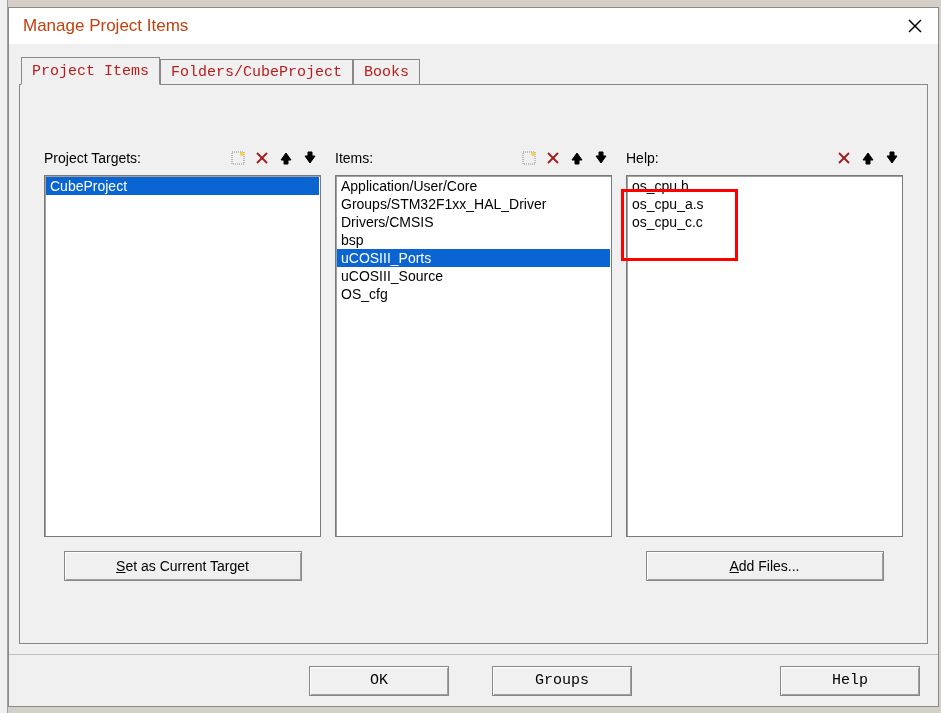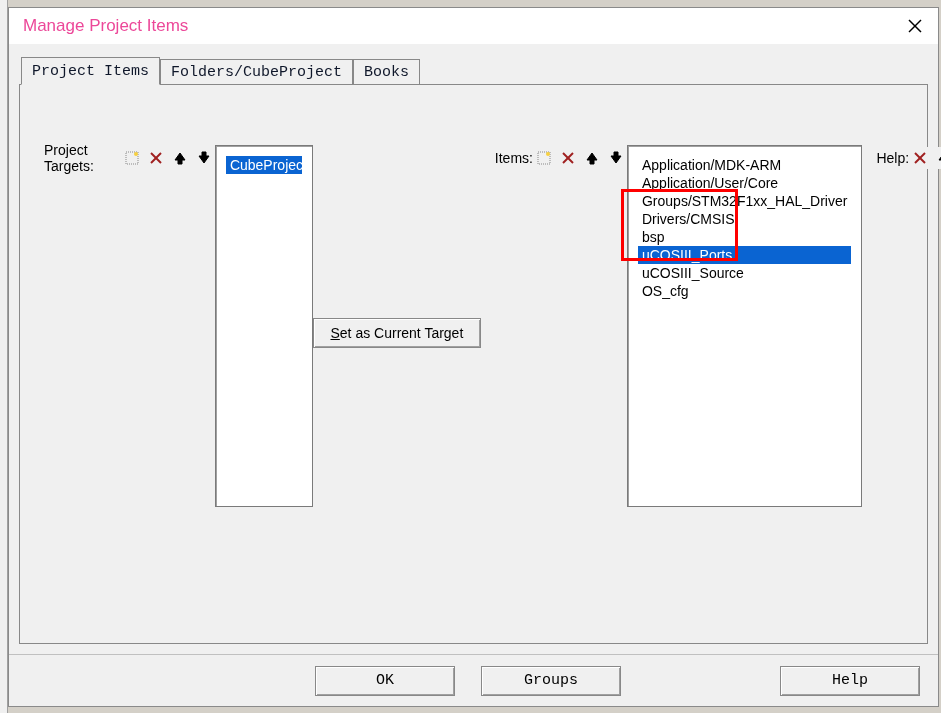--- a/index.html
+++ b/index.html
@@ -37,21 +37,21 @@
     display: flex;
     flex-direction: column;
   }
   .titlebar {
     height: 36px;
     display: flex;
     align-items: center;
     padding: 0 10px 0 14px;
     background: #ffffff;
     font-size: 17px;
-    color: #ec4899;
+    color: #c2410c;
   }
   .titlebar .title { flex: 1; }
   .titlebar .close {
     width: 26px; height: 26px;
     display:flex; align-items:center; justify-content:center;
     color:#000;
     cursor:pointer;
   }
   .titlebar .close svg { width:14px; height:14px; }
   .dlg-body {
@@ -73,21 +73,21 @@
     font-family:"Courier New", monospace;
     font-size:15px;
     padding:4px 10px 4px 10px;
     border:1px solid #888;
     border-bottom:none;
     background:#f0f0f0;
     margin-right:0px;
     position:relative;
     top:1px;
     cursor:pointer;
-    color:#0f172a;
+    color:#b91c1c;
     letter-spacing:0px;
   }
   .tab.active {
     background:#f0f0f0;
     border-bottom:1px solid #f0f0f0;
     z-index:3;
     top:1px;
     padding-top:5px;
   }
   .tab-panel {
@@ -97,21 +97,21 @@
     padding: 60px 24px 20px 24px;
     position:relative;
   }
   .columns {
     display:flex;
     gap:14px;
   }
   .col {
     flex:1;
     display:flex;
-    flex-direction:row;
+    flex-direction:column;
   }
   .col-header {
     display:flex;
     align-items:center;
     height:26px;
     margin-bottom:4px;
   }
   .col-label {
     flex:1;
     color:#000;
@@ -131,60 +131,60 @@
   .tbicon.flat { border:none; }
   .tbicon svg { width:14px; height:14px; }
   .listbox {
     height:362px;
     border:1px solid #7a7a7a;
     background:#ffffff;
     box-shadow: inset 1px 1px 0 #a0a0a0;
     overflow:auto;
     font-size:14px;
     color:#000;
-    padding:10px;
+    padding:1px;
   }
   .listbox .item {
     padding:1px 4px;
     white-space:nowrap;
     cursor:default;
   }
   .listbox .item.selected {
     background:#0a64d2;
     color:#fff;
   }
   .col-btn {
     margin-top:14px;
     height:30px;
     font-size:14px;
     border:1px solid #888;
     background:#f0f0f0;
     box-shadow: 1px 1px 0 #fff inset, -1px -1px 0 #a0a0a0 inset;
     cursor:pointer;
-    width: 186px;
+    width: 238px;
     align-self:center;
   }
   .underline { text-decoration: underline; }
   .red-annot {
     position:absolute;
     left:612px;
     top:181px;
     width:117px;
     height:72px;
     border:3px solid #ff0000;
     pointer-events:none;
   }
   .bottom-bar {
     height:52px;
     background:#f0f0f0;
     border-top:1px solid #c0c0c0;
     display:flex;
     align-items:center;
-    padding:0 18px 0 6px;
-    gap:26px;
+    padding:0 18px 0 0;
+    gap:43px;
     justify-content:flex-end;
   }
   .bottom-bar .spacer { flex:1; }
   .bottom-btn {
     width:140px; height:30px;
     font-family:"Courier New", monospace;
     font-size:15px;
     border:1px solid #888;
     background:#f0f0f0;
     box-shadow: 1px 1px 0 #fff inset, -1px -1px 0 #a0a0a0 inset;
@@ -281,21 +281,20 @@
                   </svg>
               </span>
               <span class="tbicon flat">
                 <svg viewBox="0 0 14 14">
                     <path d="M7 12 L12 5 L9 5 L9 1 L5 1 L5 5 L2 5 Z" class="arrow-black"></path>
                   </svg>
               </span>
             </div>
           </div>
           <div class="listbox" id="groups-list">
-              <div class="item">Application/MDK-ARM</div>
               <div class="item">Application/User/Core</div>
               <div class="item">Groups/STM32F1xx_HAL_Driver</div>
               <div class="item">Drivers/CMSIS</div>
               <div class="item">bsp</div>
               <div class="item selected">uCOSIII_Ports</div>
               <div class="item">uCOSIII_Source</div>
               <div class="item">OS_cfg</div>
             </div>
         </div>
 
@@ -314,20 +313,25 @@
                     <path d="M7 2 L12 9 L9 9 L9 13 L5 13 L5 9 L2 9 Z" class="arrow-black"></path>
                   </svg>
               </span>
               <span class="tbicon flat">
                 <svg viewBox="0 0 14 14">
                     <path d="M7 12 L12 5 L9 5 L9 1 L5 1 L5 5 L2 5 Z" class="arrow-black"></path>
                   </svg>
               </span>
             </div>
           </div>
+          <div class="listbox" id="files-list">
+              <div class="item">os_cpu.h</div>
+              <div class="item">os_cpu_a.s</div>
+              <div class="item">os_cpu_c.c</div>
+            </div>
           <button class="col-btn"><span class="underline">A</span><span>dd Files...</span></button>
         </div>
 
       </div>
     </div>
 
   </div>
 
   <div class="bottom-bar">
     <button class="bottom-btn ok-btn">OK</button>

